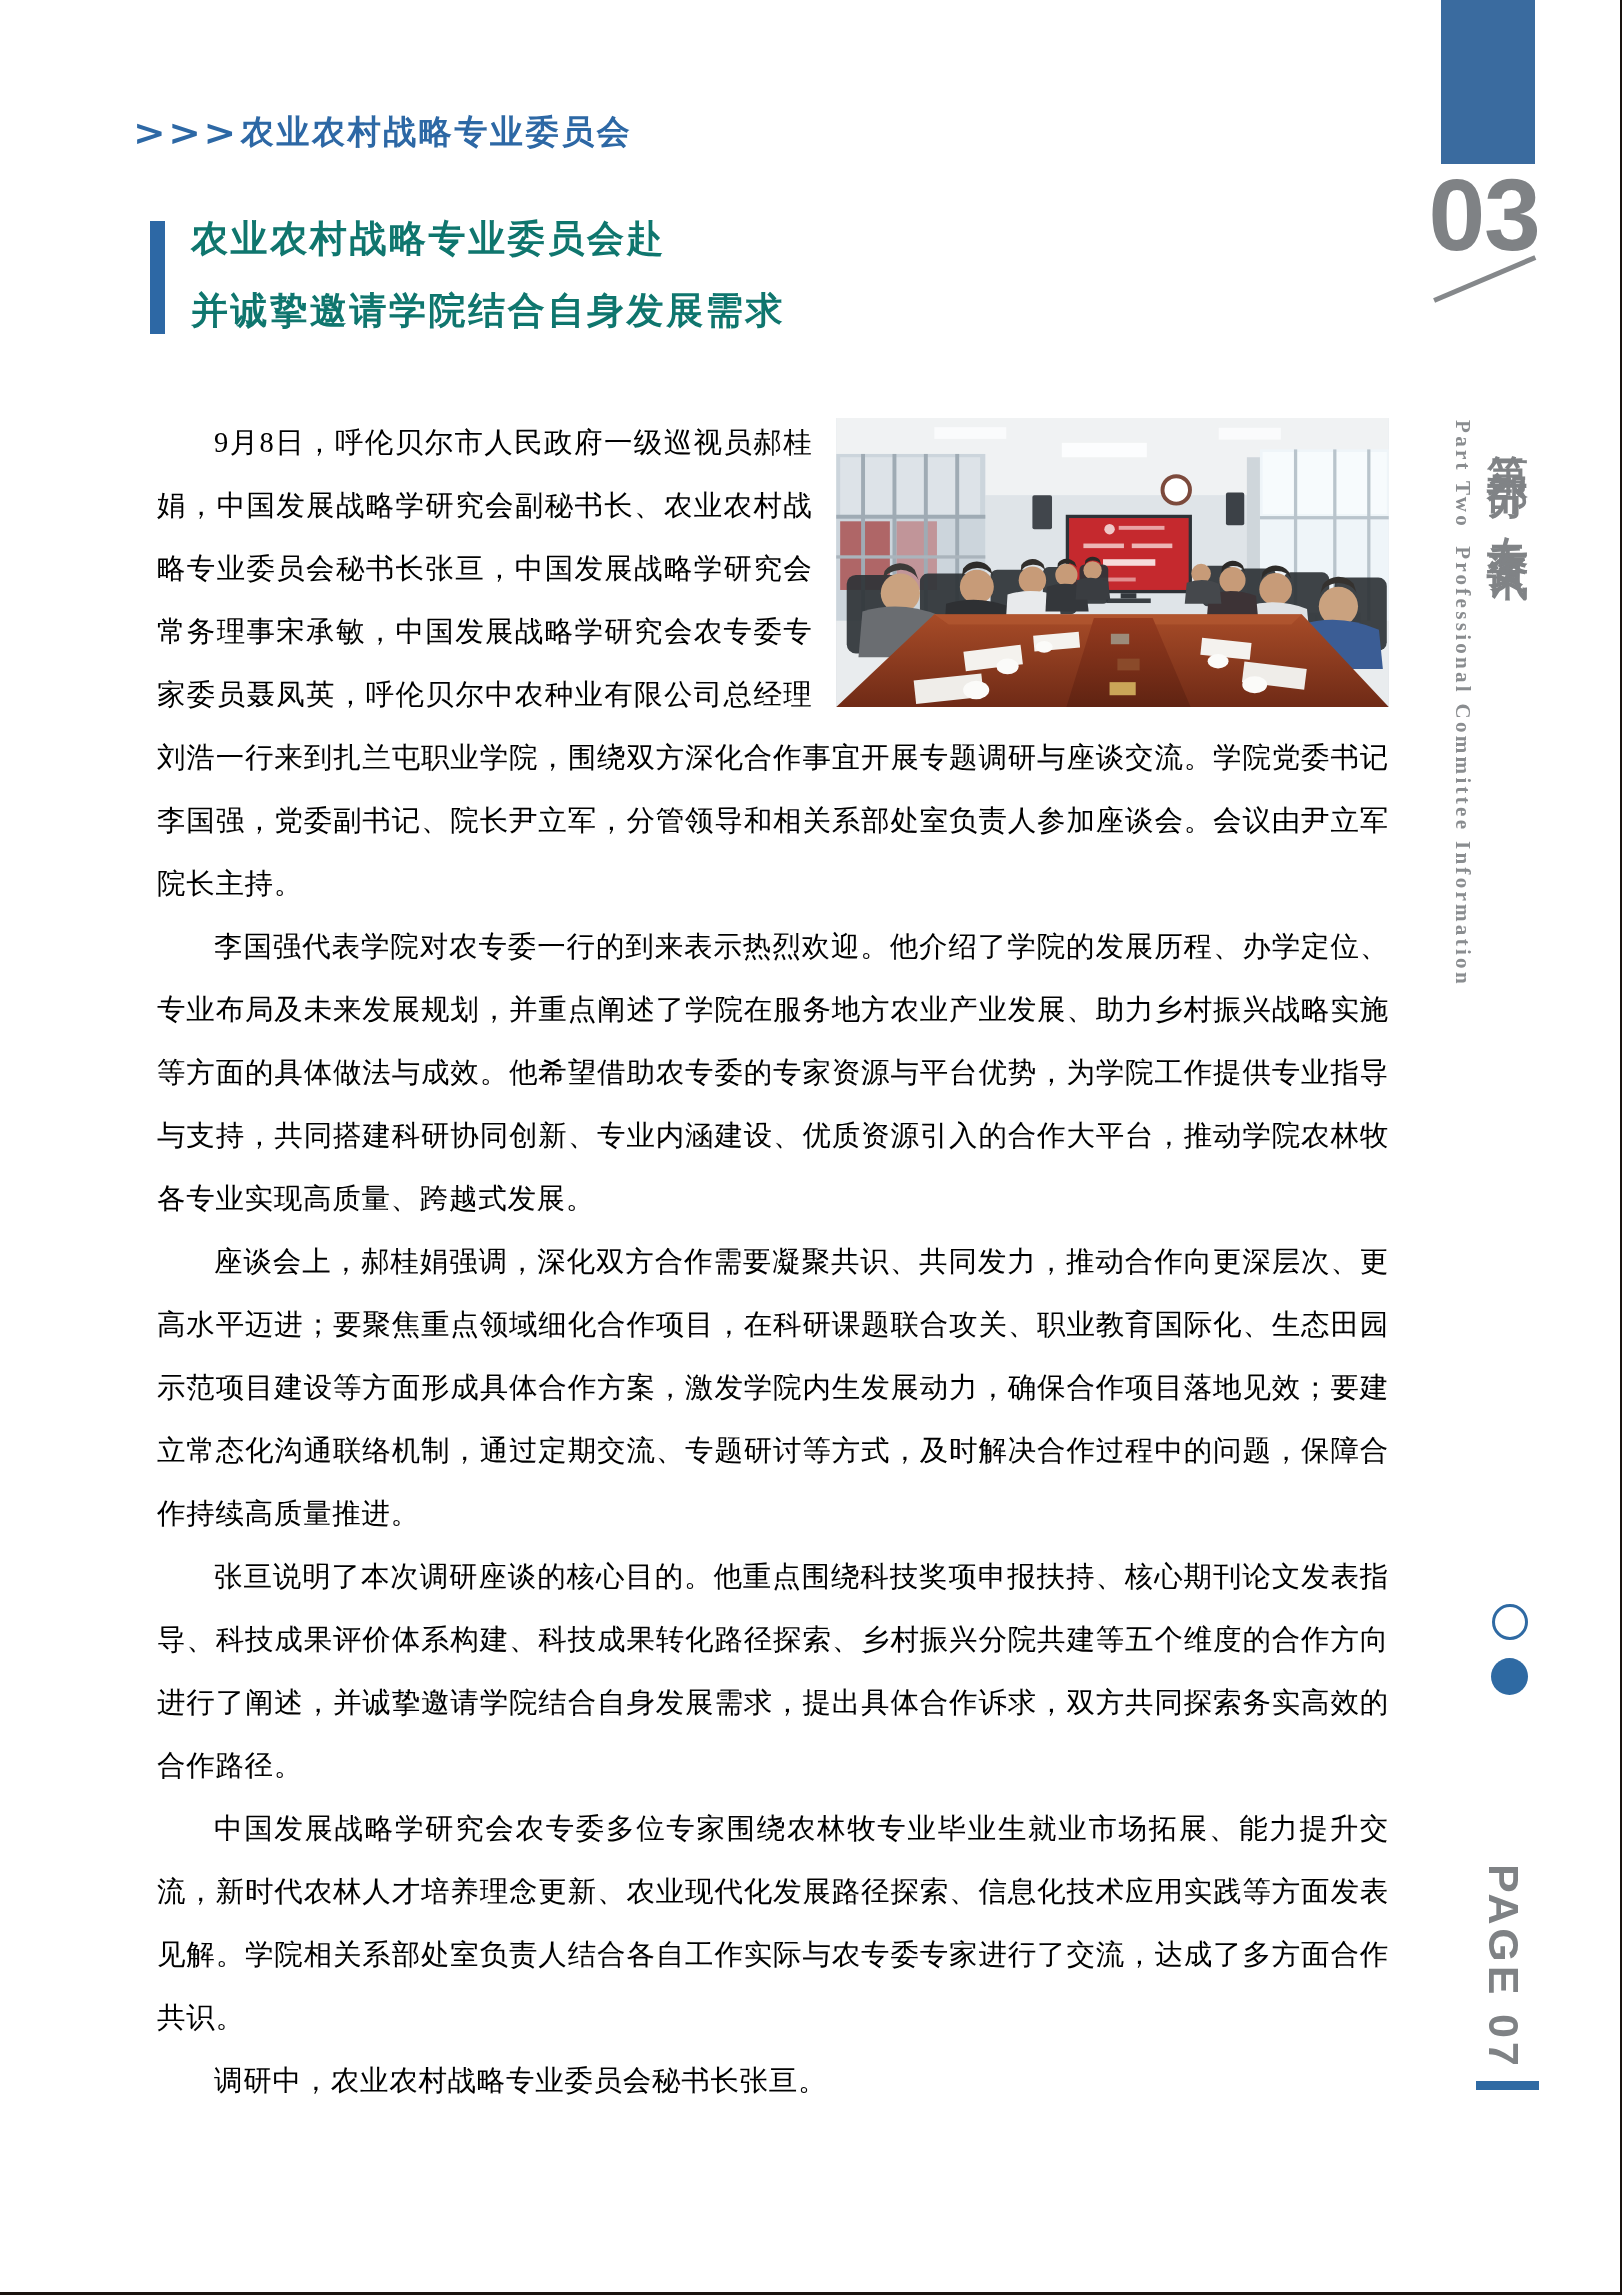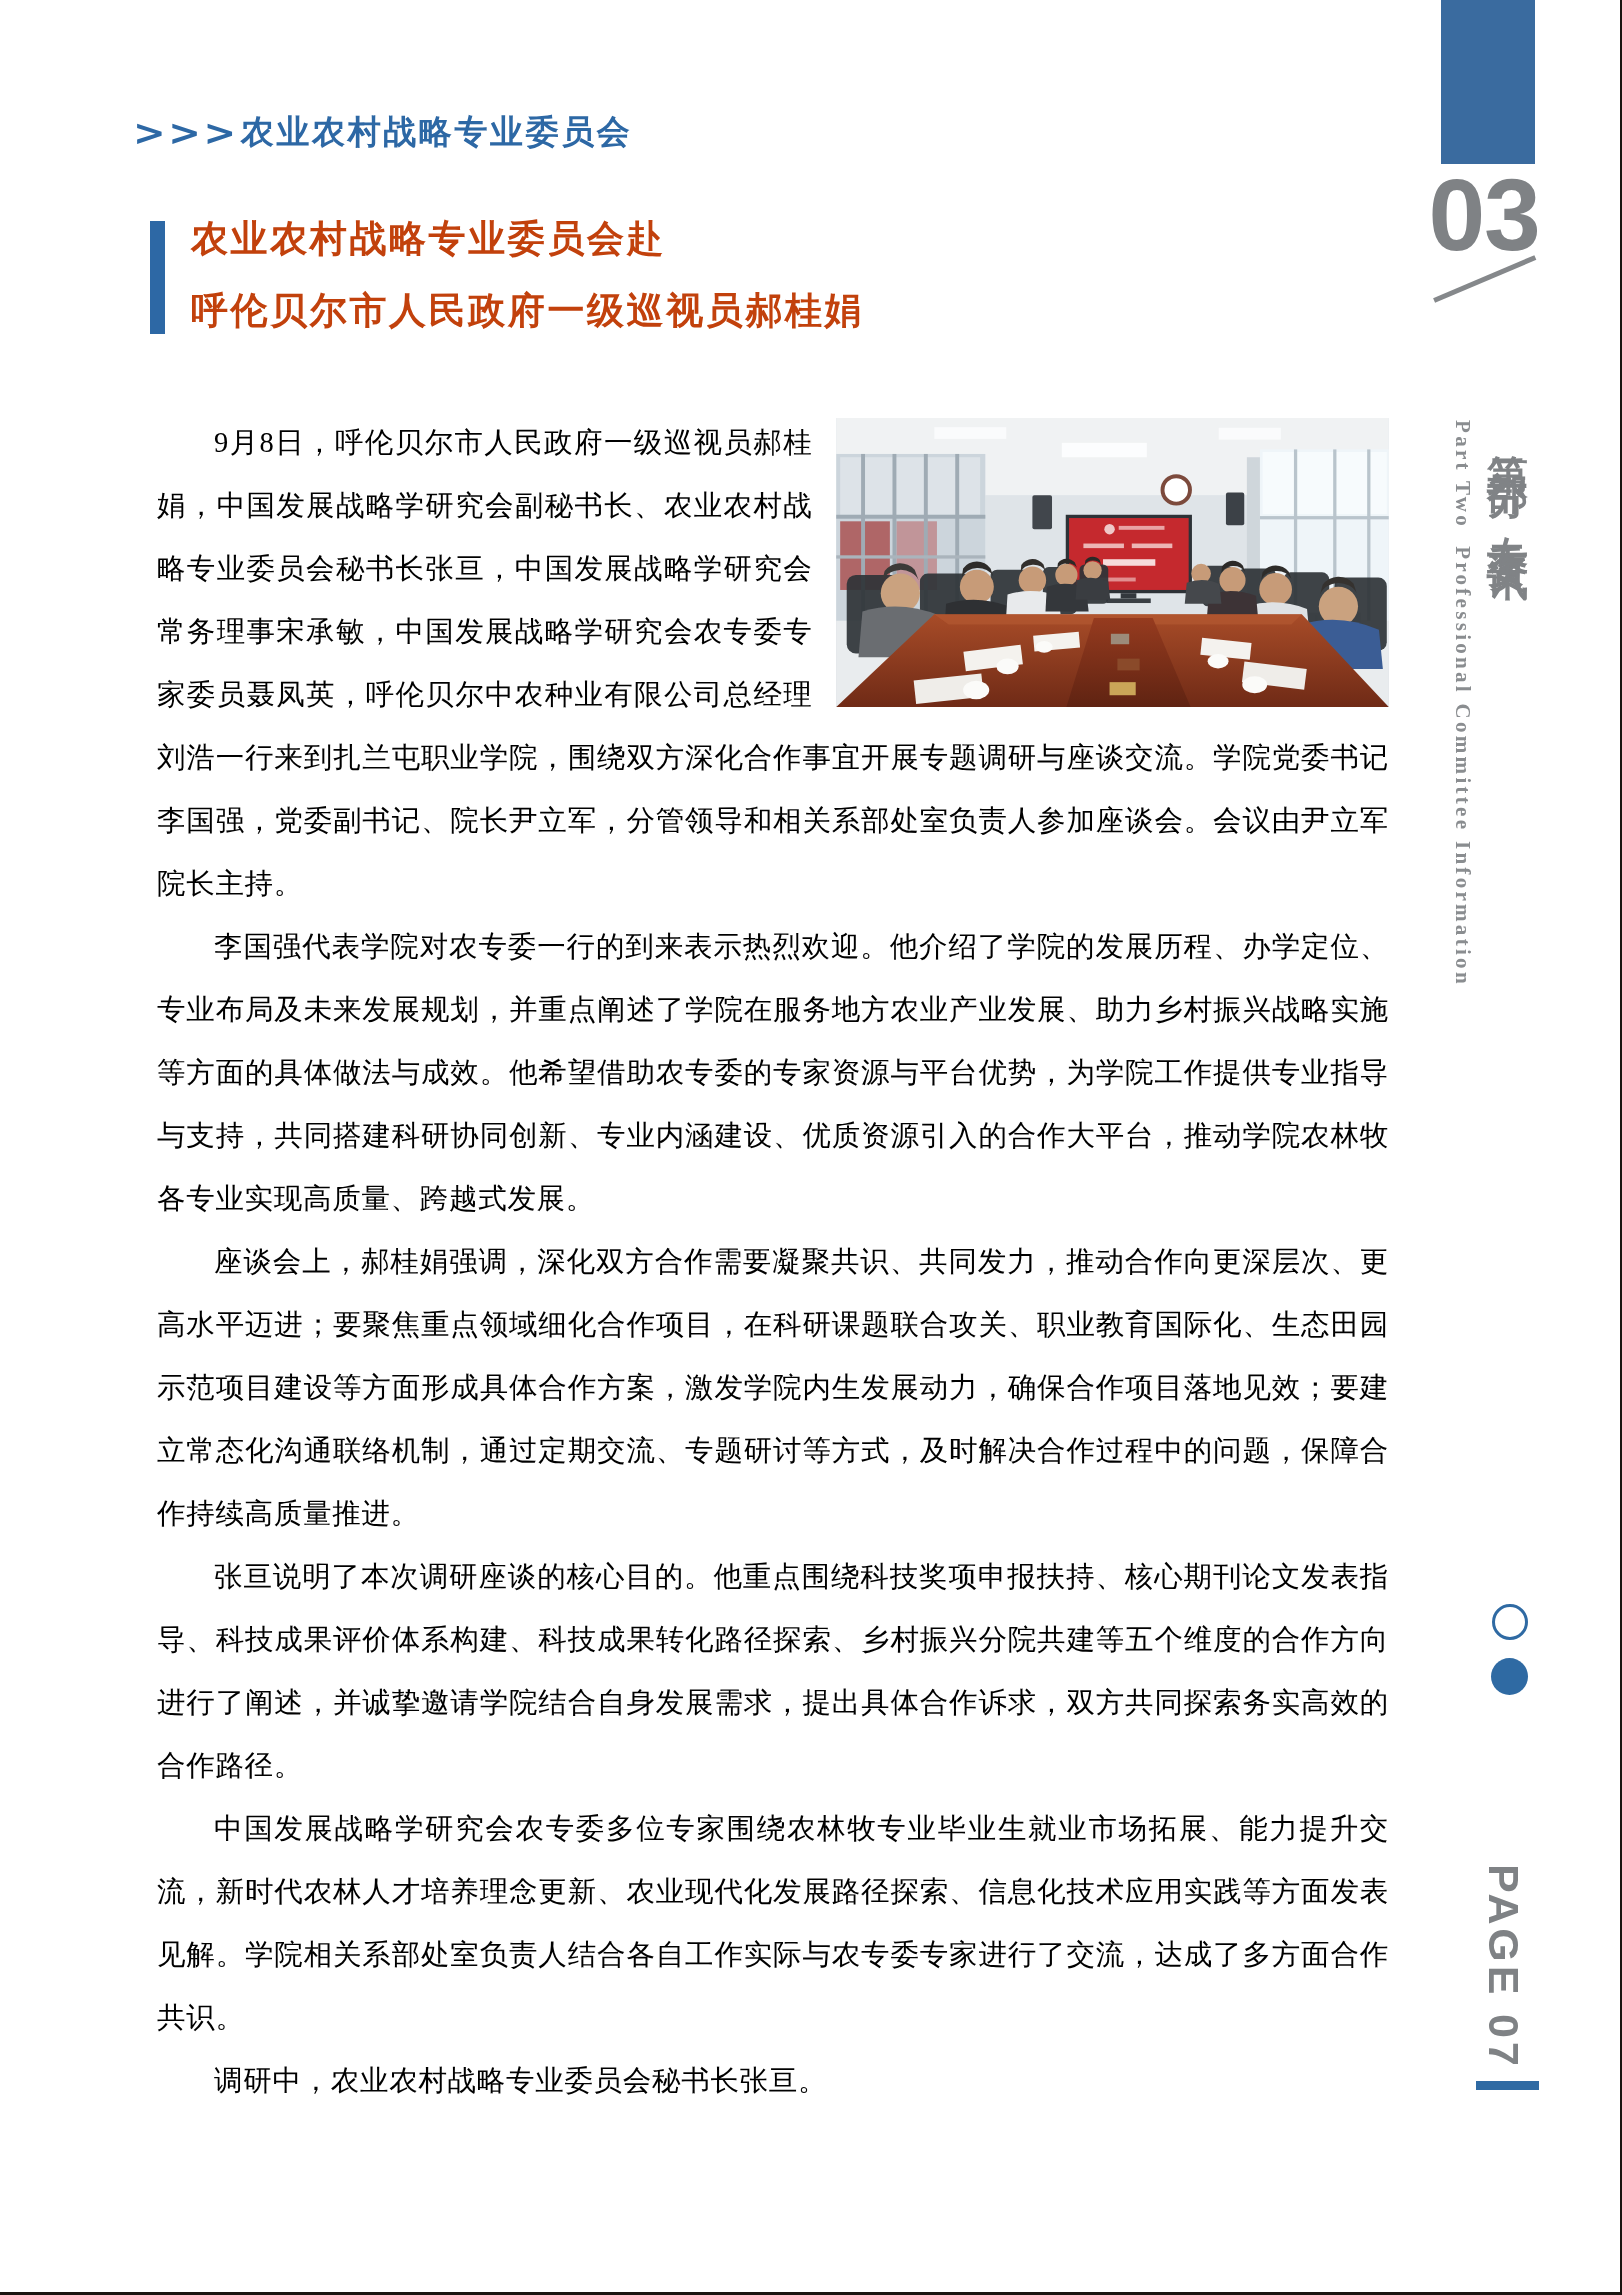--- a/index.html
+++ b/index.html
@@ -7,21 +7,21 @@
         font-family:"Liberation Sans",sans-serif;}
 
   
   .hdr{position:absolute;left:133px;top:110px;display:flex;align-items:center;color:#2d68a5;}
   .hdr .chev{font-size:39px;font-weight:900;letter-spacing:2.6px;transform:scaleY(.92);
              font-family:"DejaVu Sans",sans-serif;}
   .hdr .hdr-t{font-size:33px;font-weight:900;letter-spacing:2.6px;margin-left:2px;}
 
   
   .title-bar{position:absolute;left:150px;top:221px;width:15px;height:113px;background:#2d68a5;}
-  .a-title{position:absolute;left:191px;color:#c2410c;font-weight:900;font-size:37px;
+  .a-title{position:absolute;left:191px;color:#0f766e;font-weight:900;font-size:37px;
            letter-spacing:2.6px;line-height:1;white-space:nowrap;}
   .a-title.l1{top:220px;}
   .a-title.l2{top:292px;}
 
   
   .body-col{position:absolute;left:157px;top:411px;width:1232px;
             font-family:"Liberation Serif","DejaVu Serif",serif;
             font-size:28.5px;line-height:63px;color:#000000;text-align:justify;
             letter-spacing:0.7px;}
   .body-col p{margin:0;text-indent:2em;}
@@ -59,21 +59,21 @@
 
 <div class="page">
 
   <div class="hdr">
     <span class="chev">&gt;&gt;&gt;</span>
     <span class="hdr-t">农业农村战略专业委员会</span>
   </div>
 
   <div class="title-bar"></div>
   <div class="a-title l1">农业农村战略专业委员会赴</div>
-  <div class="a-title l2">呼伦贝尔市人民政府一级巡视员郝桂娟</div>
+  <div class="a-title l2">并诚挚邀请学院结合自身发展需求</div>
 
   <div class="body-col">
     <div class="photo">
       <svg viewBox="0 0 845 442" xmlns="http://www.w3.org/2000/svg">
         <defs>
           <linearGradient id="tg" x1="0" y1="0" x2="0" y2="1">
             <stop offset="0" stop-color="#a84c28"></stop>
               <stop offset="1" stop-color="#6f2a16"></stop>
           </linearGradient>
           <linearGradient id="rg" x1="0" y1="0" x2="0" y2="1">

